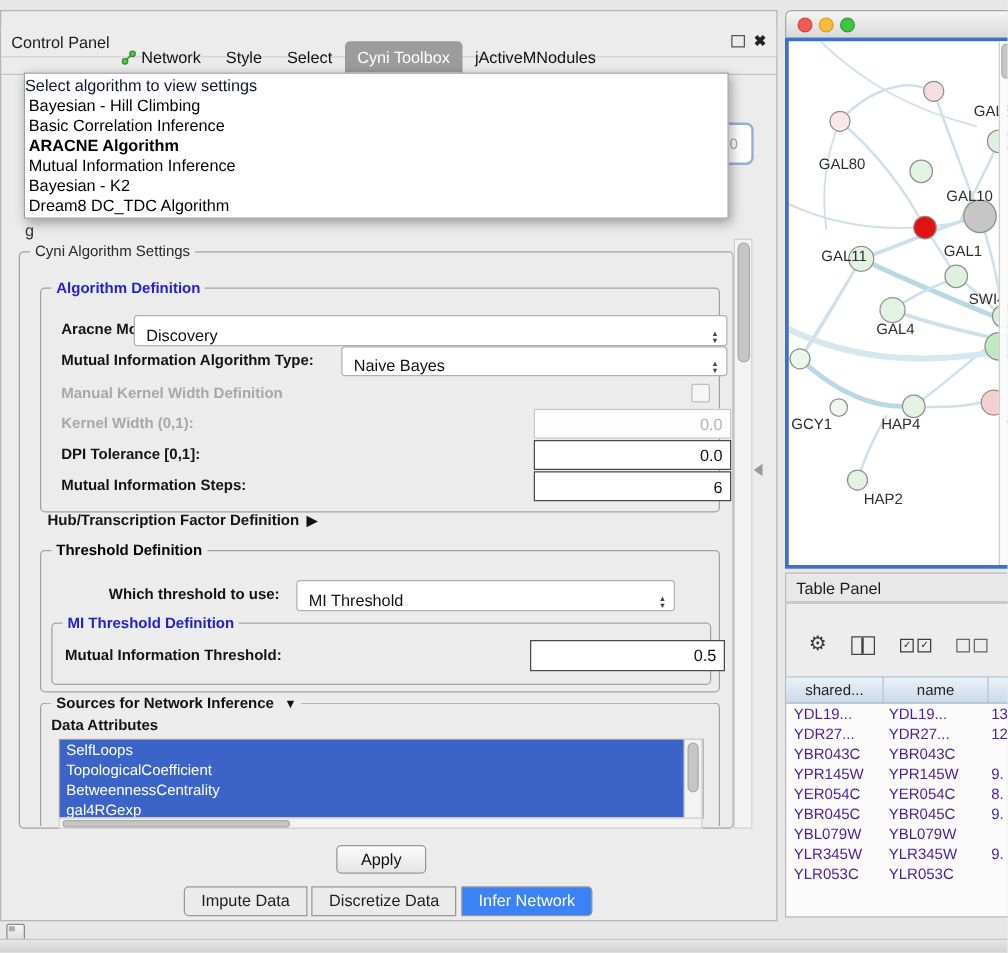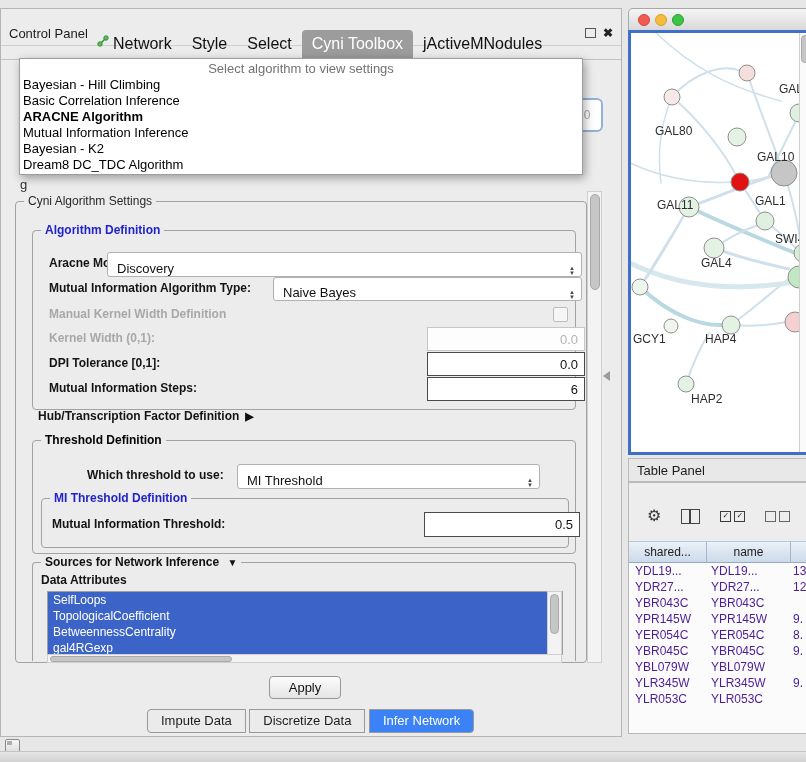--- a/index.html
+++ b/index.html
@@ -9,26 +9,26 @@
   .cpanel{position:absolute;left:0;top:8px;width:620px;height:727px;background:#ececec;
           border:1px solid #b5b5b5;}
   .cp-titlebar{position:absolute;left:0;top:12px;right:0;height:24px;background:#ececec;
                border-bottom:1px solid #cfcfcf;display:flex;align-items:center;padding:0 8px;
                font-size:13px;color:#1c1c1c}
   .tb-icons{margin-left:auto;display:flex;align-items:center;gap:7px}
   .float-ic{width:9px;height:8px;border:1.5px solid #555;display:inline-block}
   .close-ic{font-size:12px;font-weight:bold;color:#222;line-height:12px}
   .cp-tabs{position:absolute;left:0;top:24px;right:0;height:26px;border-bottom:1px solid #c2c2c2;
            display:flex;align-items:flex-end;padding-left:86px}
-  .tab{display:flex;align-items:flex-start;gap:4px;padding:5px 10px 6px;font-size:16px;color:#111;white-space:nowrap}
+  .tab{display:flex;align-items:center;gap:4px;padding:5px 10px 6px;font-size:13px;color:#111;white-space:nowrap}
   .tab.sel{background:#9c9c9c;color:#fff;border-radius:4px 4px 0 0}
   
   .popup{position:absolute;left:18px;top:49px;width:562px;background:#fff;border:1px solid #9e9e9e;
          box-shadow:2px 3px 9px rgba(0,0,0,.35);z-index:30;padding:1px 0}
-  .dd-prompt{text-align:center;color:#737373;font-size:13px;line-height:17px}
+  .dd-prompt{color:#0f172a;font-size:13px;line-height:17px}
   .dd-item{font-size:13px;line-height:16px;padding-left:3px;color:#000}
   .dd-item.sel{font-weight:bold}
   .obscured-spinner{position:absolute;left:570px;top:89px;width:28px;height:30px;background:#fff;
          border:2px solid #92b1da;border-radius:6px;z-index:5;display:flex;align-items:center;
          justify-content:center;font-size:12px;color:#a8a8a8}
   .obscured-frag{position:absolute;left:19px;top:168px;font-size:13px;color:#333;z-index:1}
   
   .gbox{position:absolute;border:1px solid #a2a2a2;border-radius:4px}
   .glabel{position:absolute;top:-8px;left:8px;background:#ececec;padding:0 4px;font-size:12px;
           white-space:nowrap;color:#2a2a2a}

